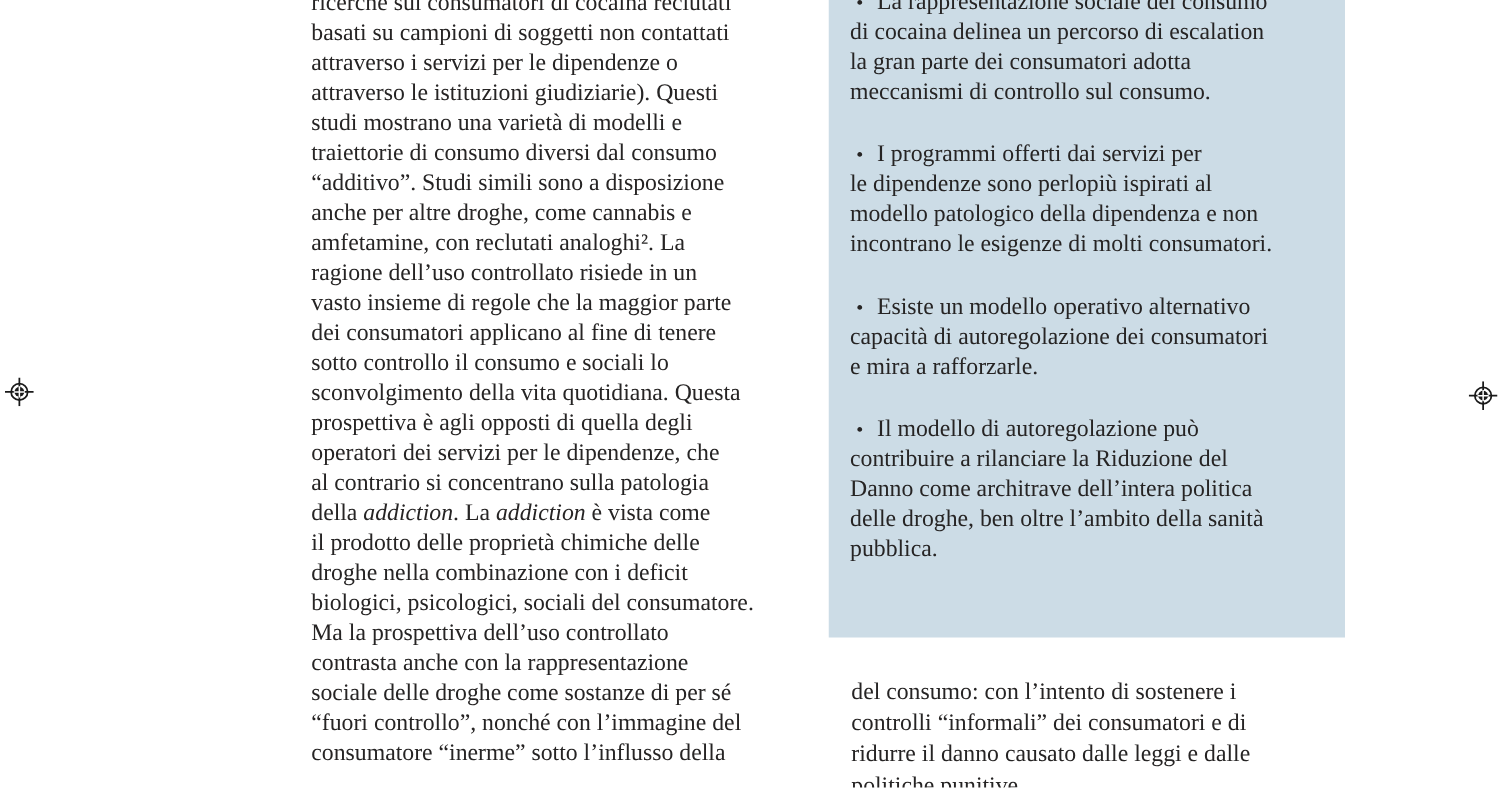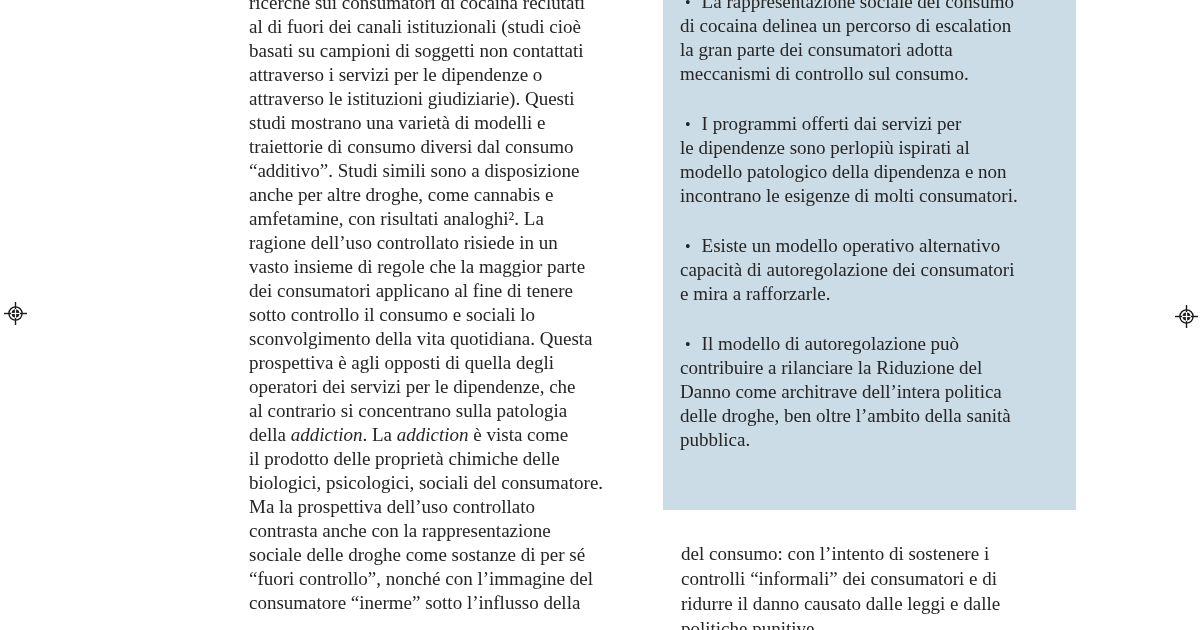--- a/index.html
+++ b/index.html
@@ -74,39 +74,39 @@
   .regmark-left  { left: 4px;    top: 302px; }
   .regmark-right { left: 1175px; top: 305px; }
 </style>
 </head>
 <body style="--page-bg: #ffffff; --text-color: #262424; --box-bg: #ccdce6;">
 
 <div class="page">
 
   <div class="left-col" id="left-col">
       <div class="ln">ricerche sui consumatori di cocaina reclutati</div>
-      <div class="ln">al di fuori dei canali istituzionali (studi cioè</div>
       <div class="ln">basati su campioni di soggetti non contattati</div>
       <div class="ln">attraverso i servizi per le dipendenze o</div>
       <div class="ln">attraverso le istituzioni giudiziarie). Questi</div>
       <div class="ln">studi mostrano una varietà di modelli e</div>
       <div class="ln">traiettorie di consumo diversi dal consumo</div>
       <div class="ln">“additivo”. Studi simili sono a disposizione</div>
       <div class="ln">anche per altre droghe, come cannabis e</div>
-      <div class="ln">amfetamine, con risultati analoghi². La</div>
+      <div class="ln">amfetamine, con reclutati analoghi². La</div>
       <div class="ln">ragione dell’uso controllato risiede in un</div>
       <div class="ln">vasto insieme di regole che la maggior parte</div>
       <div class="ln">dei consumatori applicano al fine di tenere</div>
       <div class="ln">sotto controllo il consumo e sociali lo</div>
       <div class="ln">sconvolgimento della vita quotidiana. Questa</div>
       <div class="ln">prospettiva è agli opposti di quella degli</div>
       <div class="ln">operatori dei servizi per le dipendenze, che</div>
       <div class="ln">al contrario si concentrano sulla patologia</div>
       <div class="ln"><span>della </span><span class="it">addiction</span><span>. La </span><span class="it">addiction</span><span> è vista come</span></div>
       <div class="ln">il prodotto delle proprietà chimiche delle</div>
+      <div class="ln">droghe nella combinazione con i deficit</div>
       <div class="ln">biologici, psicologici, sociali del consumatore.</div>
       <div class="ln">Ma la prospettiva dell’uso controllato</div>
       <div class="ln">contrasta anche con la rappresentazione</div>
       <div class="ln">sociale delle droghe come sostanze di per sé</div>
       <div class="ln">“fuori controllo”, nonché con l’immagine del</div>
       <div class="ln">consumatore “inerme” sotto l’influsso della</div>
     </div>
 
   <div class="callout" id="callout-box">
       <div class="bullet-para">

